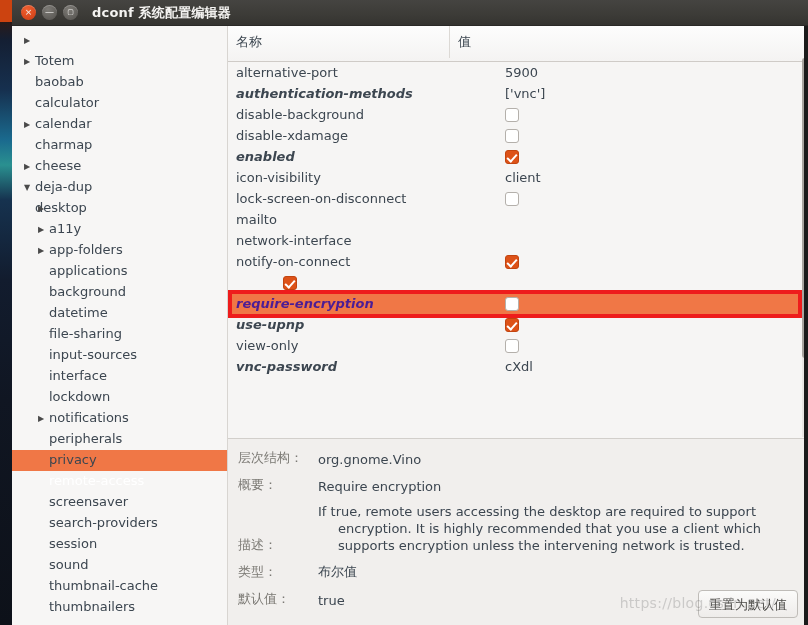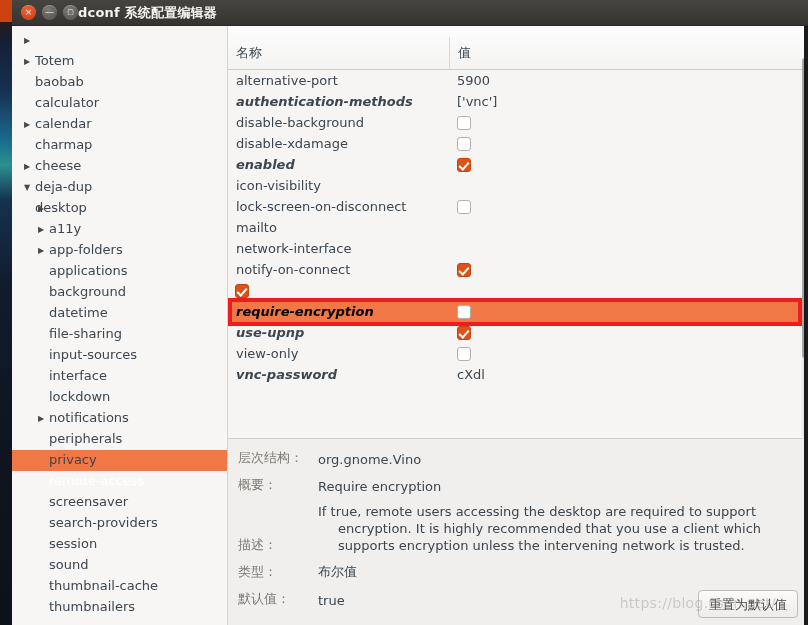--- a/index.html
+++ b/index.html
@@ -69,20 +69,21 @@
     font-size: 9px;
     line-height: 15px;
     text-align: center;
     font-family: "DejaVu Sans", sans-serif;
   }
   .win-btn.max .glyph { font-size: 7px; }
   #titlebar .title-text {
     color: #f4f3f1;
     font-size: 13px;
     font-weight: bold;
+    margin-left: 14px;
     letter-spacing: 0.2px;
   }
 
   
   #window-body {
     position: absolute;
     left: 12px; top: 26px;
     width: 796px; height: 599px;
     background: #f6f5f4;
     display: flex;
@@ -128,25 +129,25 @@
   #right-pane {
     flex: 1 1 auto;
     height: 599px;
     position: relative;
     background: #f6f5f4;
     overflow: hidden;
   }
 
   
   #list-header {
-    height: 44px;
+    height: 36px;
     background: linear-gradient(to bottom, #fdfdfd, #f4f3f2);
     border-bottom: 1px solid #cfcbc7;
     display: flex;
-    align-items: flex-end;
+    align-items: flex-start;
     box-sizing: border-box;
   }
   #list-header .col-name {
     width: 222px;
     padding-left: 8px;
     box-sizing: border-box;
     font-size: 13px;
     color: #3c4650;
     border-right: 1px solid #dcd9d5;
     height: 32px;
@@ -184,27 +185,28 @@
     white-space: nowrap;
     overflow: hidden;
   }
   .key-row .k-value {
     flex: 1 1 auto;
     padding-left: 7px;
     white-space: nowrap;
     display: flex;
     align-items: center;
     height: 21px;
+    margin-left: 48px;
   }
   .key-row.bold .k-name { font-weight: bold; font-style: italic; }
   .key-row.selected {
     background: #f07746;
     color: #ffffff;
   }
-  .key-row.selected .k-name { font-weight: bold; color: #000000; }
+  .key-row.selected .k-name { font-weight: bold; color: #4c1d95; }
 
   .cbox {
     display: inline-block;
     width: 14px; height: 14px;
     border: 1px solid #b4b0ab;
     border-radius: 3px;
     background: #ffffff;
     box-sizing: border-box;
     position: relative;
   }
@@ -494,20 +496,23 @@
           </div>
         </div>
         <div class="key-row bold">
           <div class="k-name">enabled</div>
           <div class="k-value">
             <span class="cbox checked"></span>
           </div>
         </div>
         <div class="key-row">
           <div class="k-name">icon-visibility</div>
+          <div class="k-value">
+            <span>client</span>
+          </div>
         </div>
         <div class="key-row">
           <div class="k-name">lock-screen-on-disconnect</div>
           <div class="k-value">
             <span class="cbox"></span>
           </div>
         </div>
         <div class="key-row">
           <div class="k-name">mailto</div>
           <div class="k-value">

